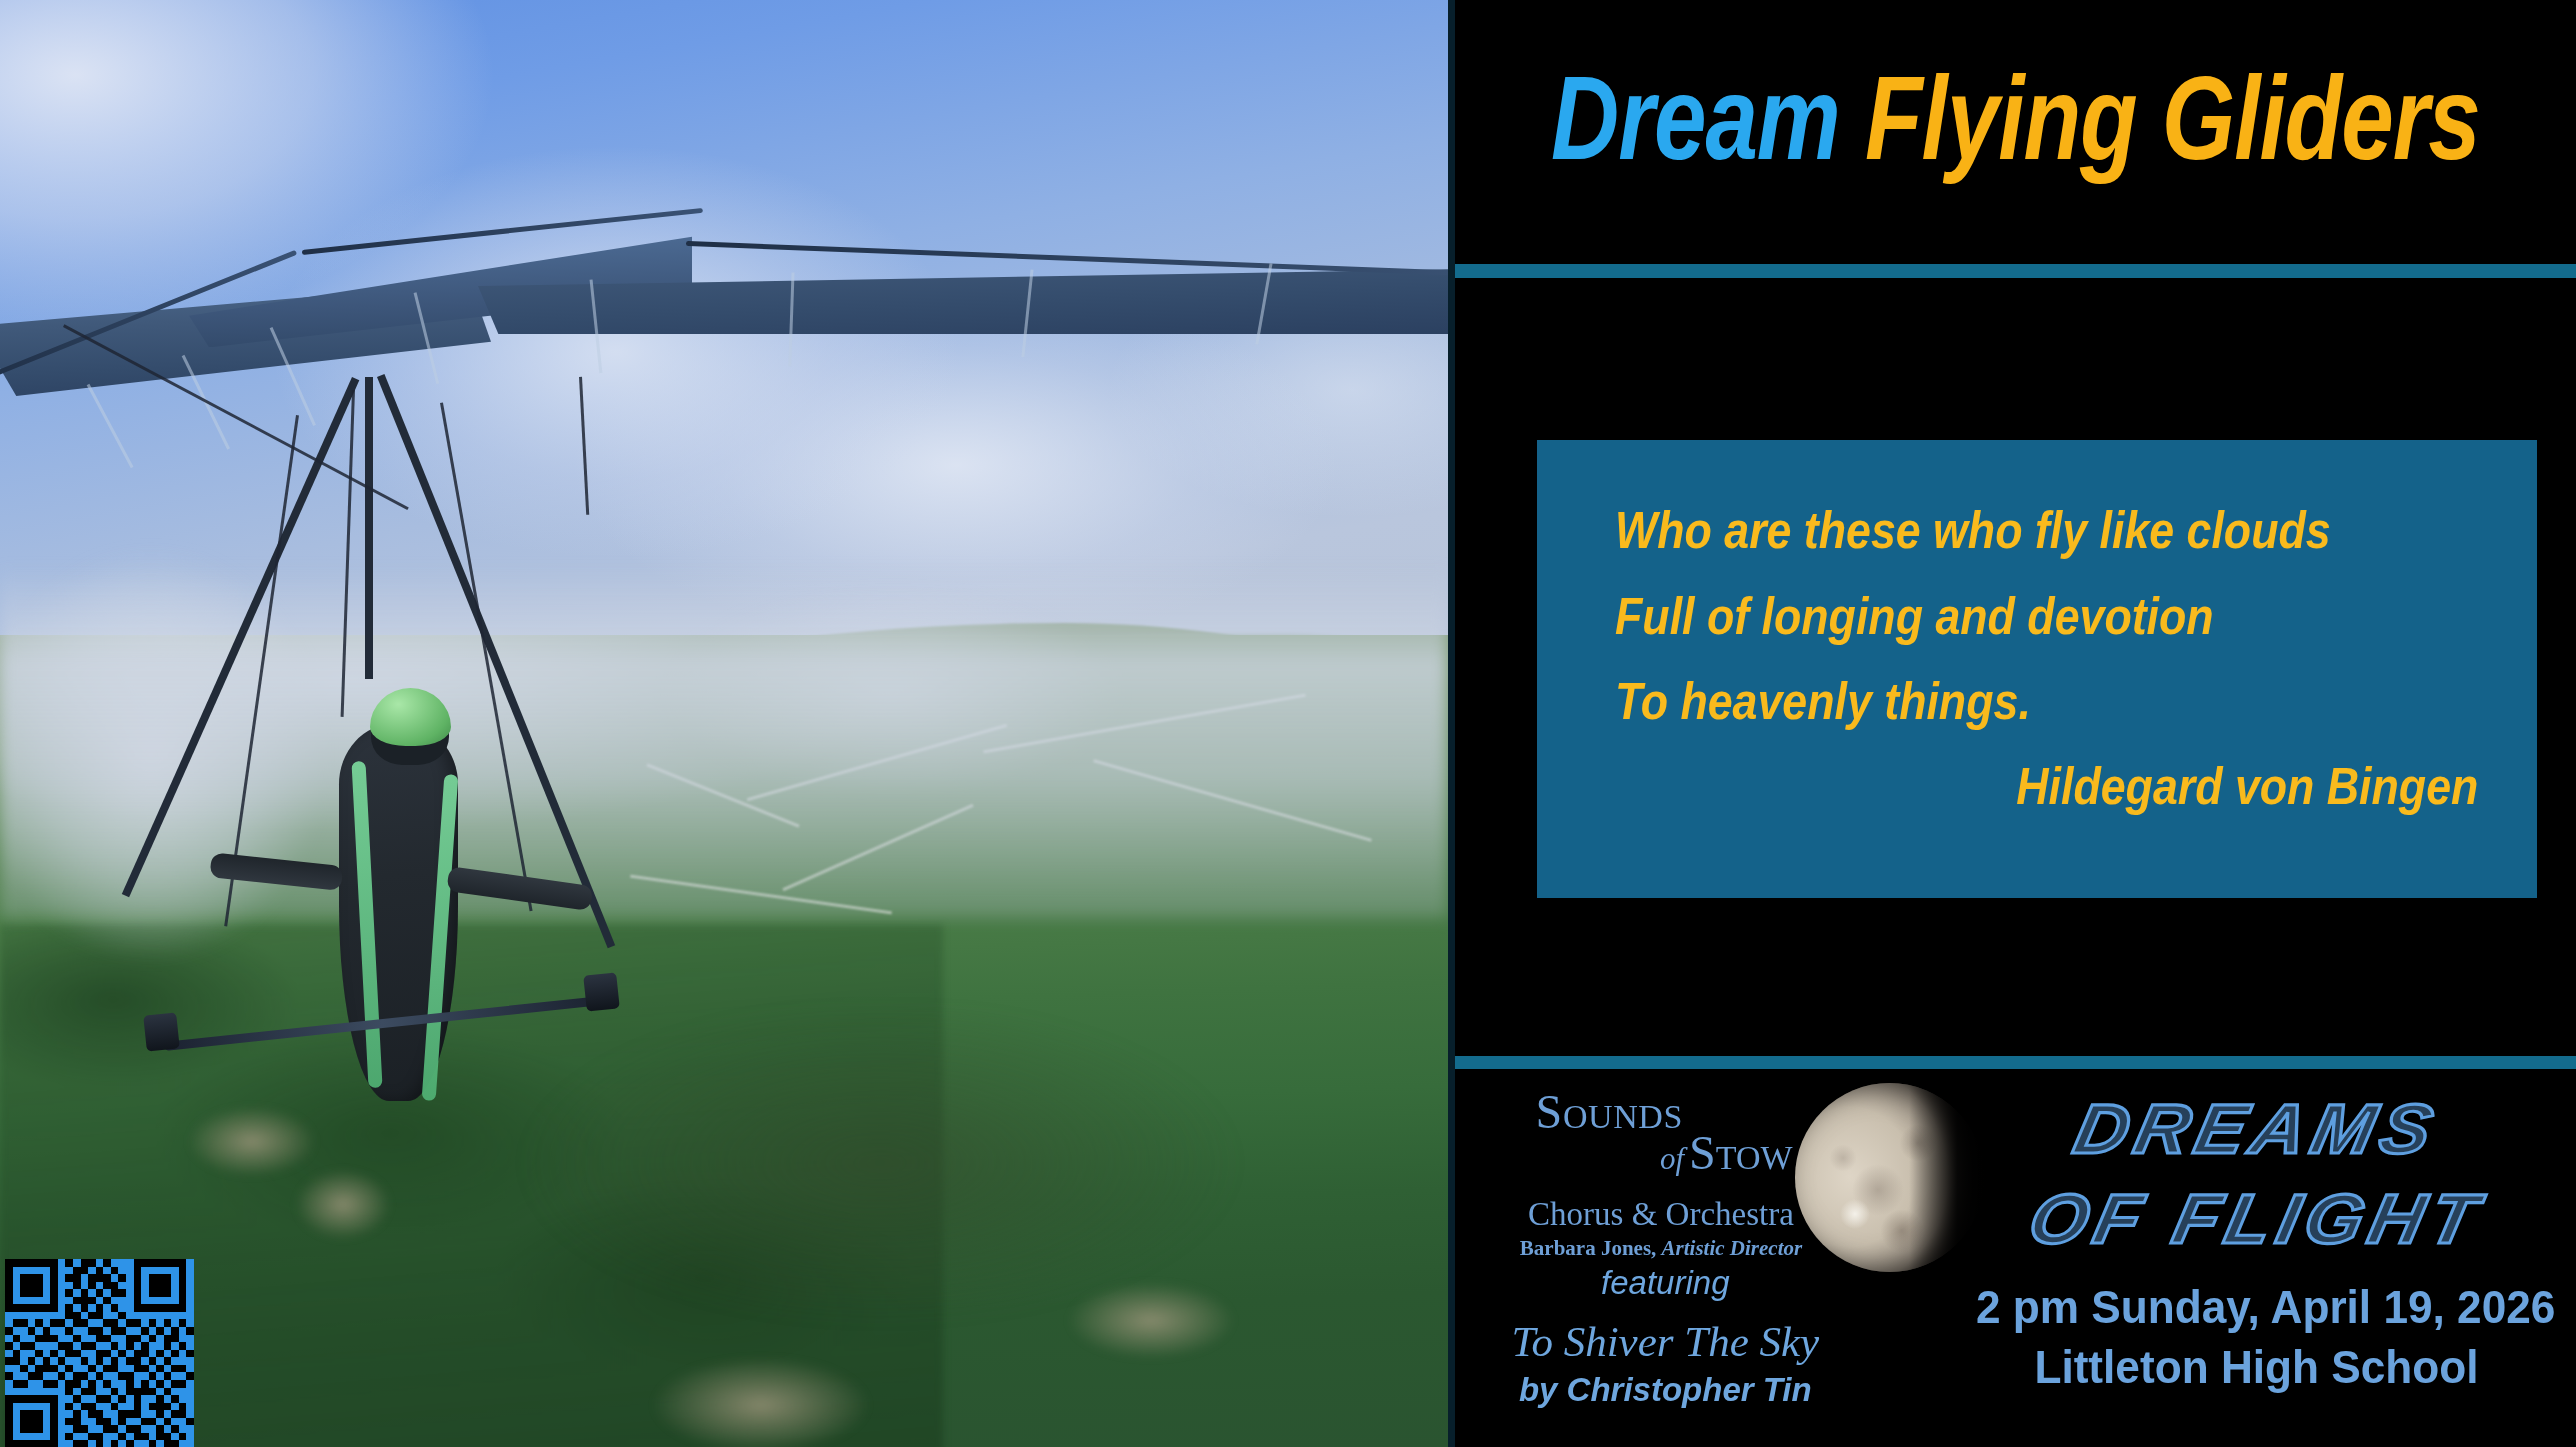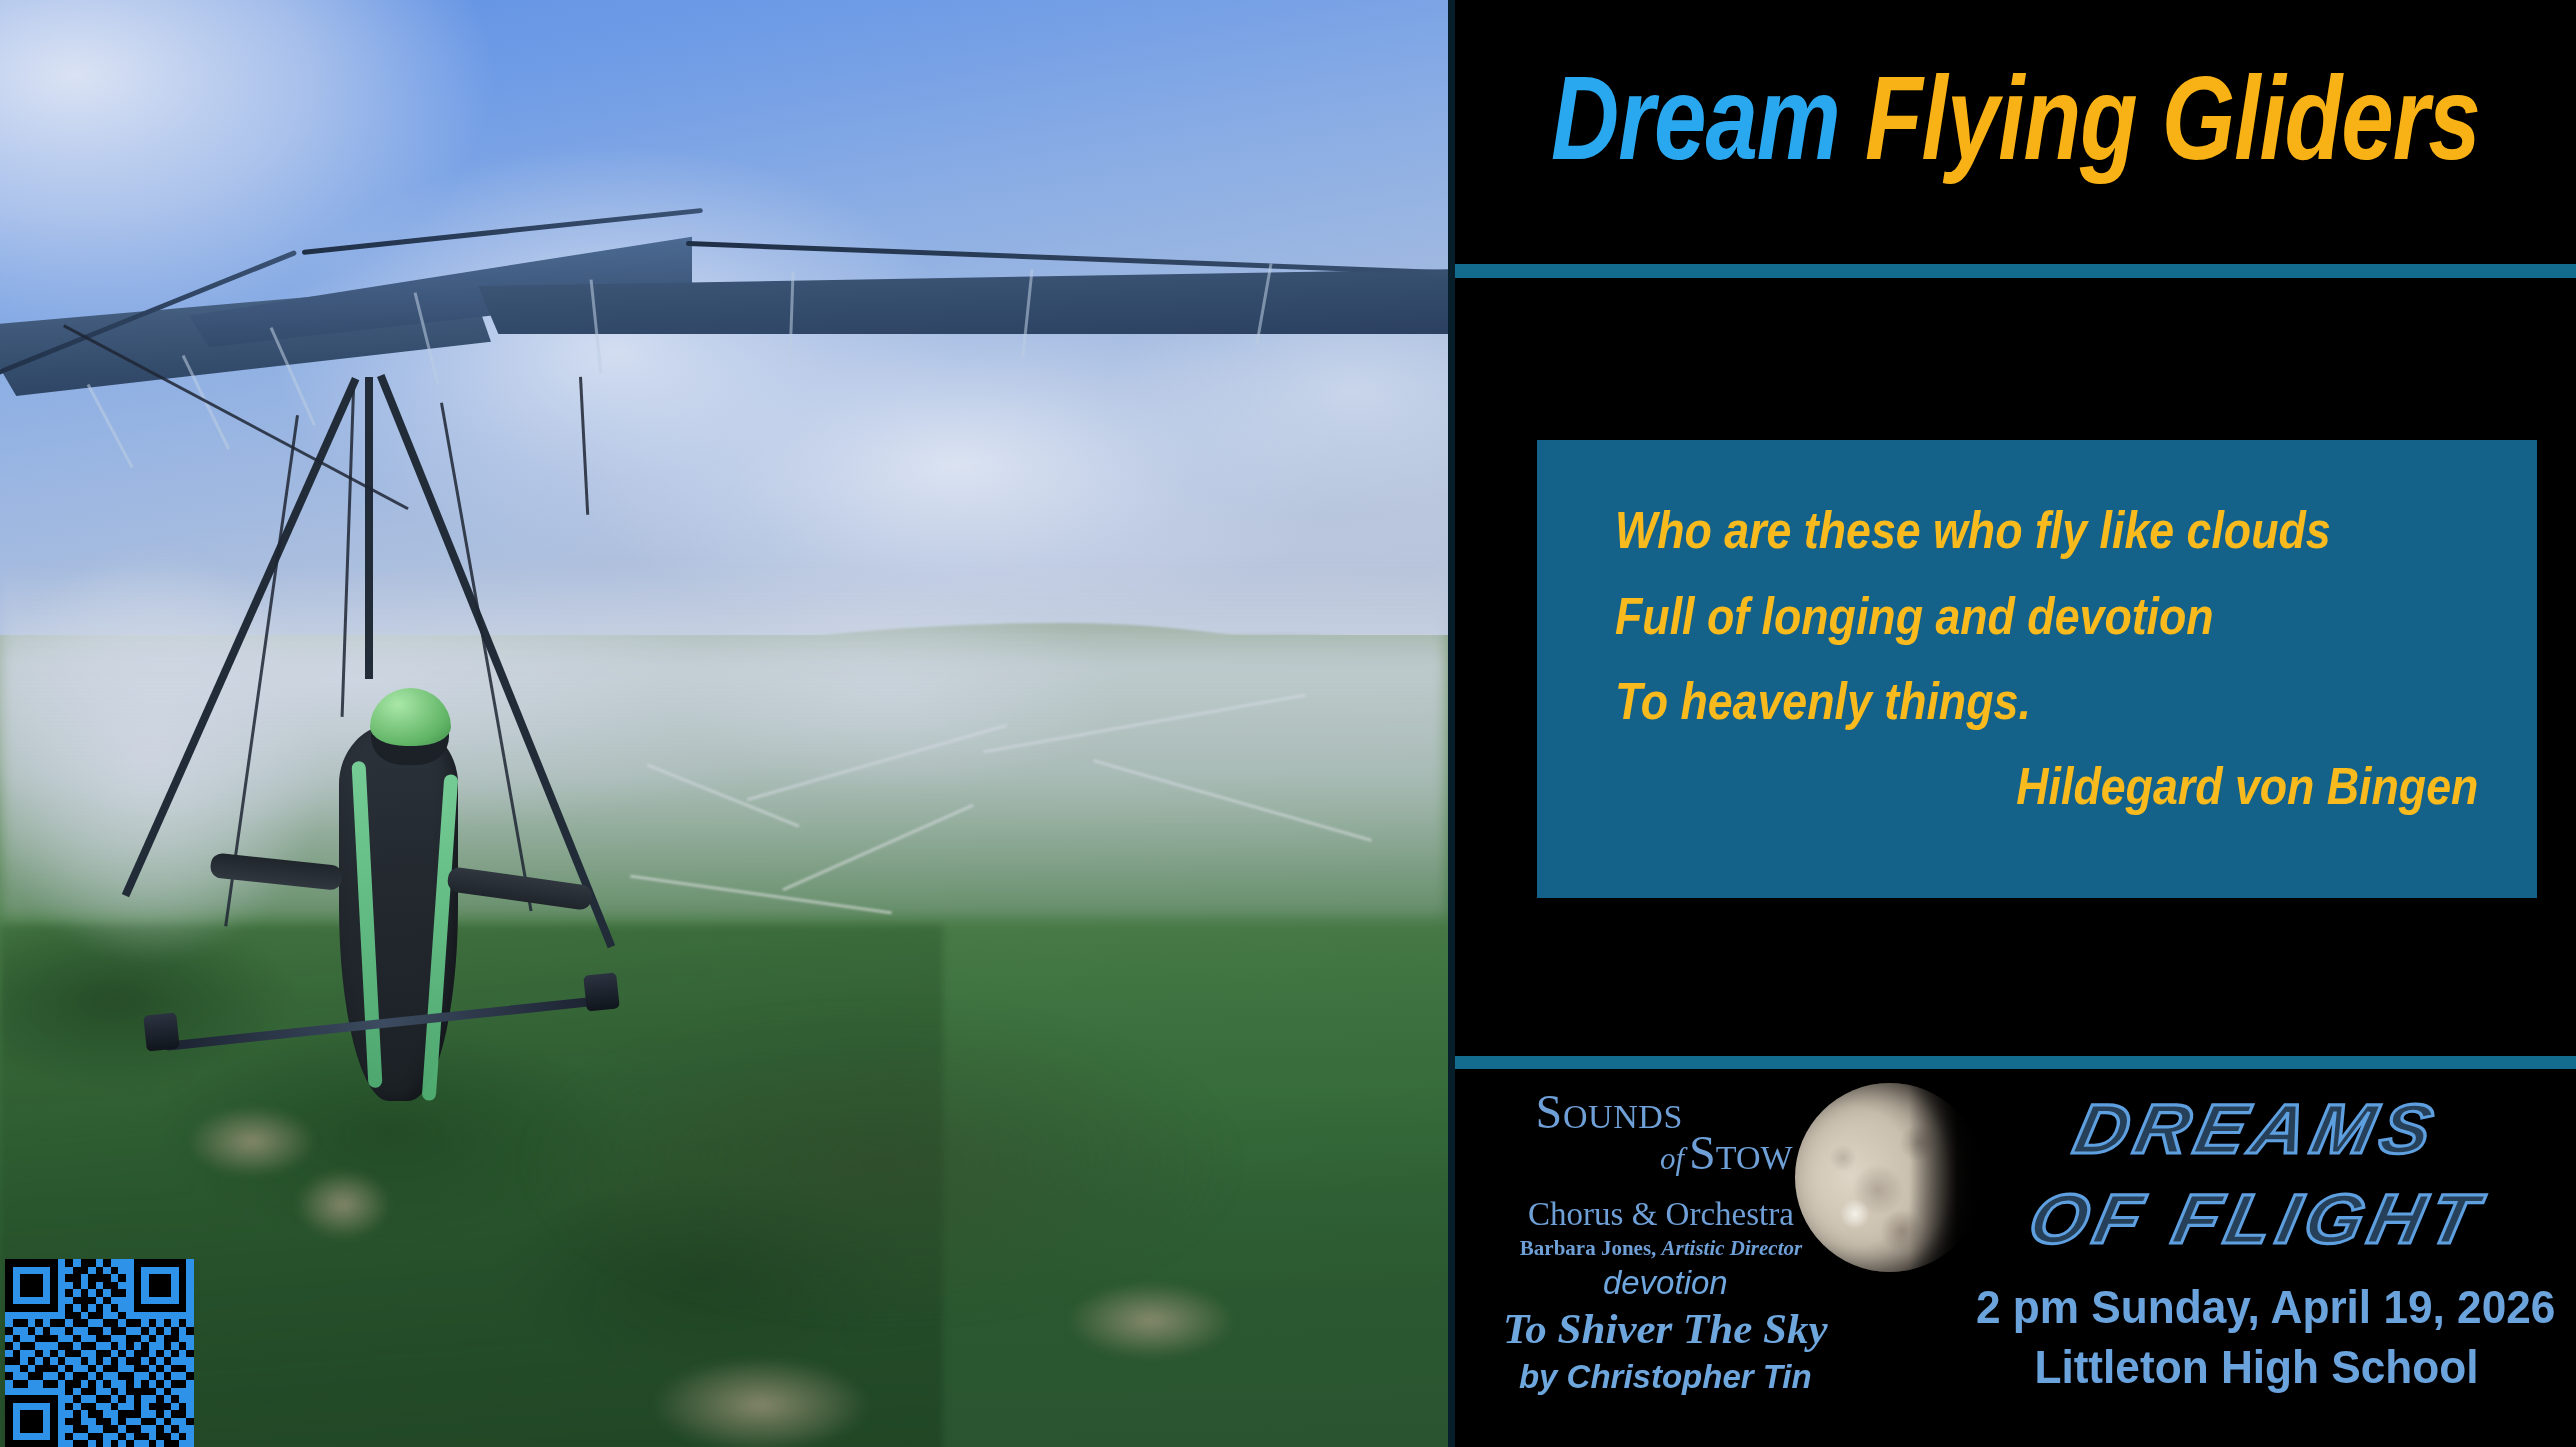--- a/index.html
+++ b/index.html
@@ -222,21 +222,21 @@
   #logoL2 .of { font-size:31px; font-style:italic; font-variant:normal;
                 letter-spacing:0; margin-right:5px; }
   #logoL3 { font-size:33px; margin-top:18px; letter-spacing:0px; }
   #logoL4 { font-size:21px; font-weight:700; margin-top:3.8px; }
   #logoL4 i { font-weight:700; }
 
   #feature { position:absolute; left:8.8px; top:195px; width:403px; text-align:center;
              color:#6ea6de; }
   #featLine1 { font-size:33px; font-style:italic;
                font-family:"Liberation Sans","DejaVu Sans",sans-serif; }
-  #featLine2 { font-size:43px; font-weight:700; font-style:italic; margin-top:2px;
+  #featLine2 { font-size:43px; font-weight:400; font-style:italic; margin-top:15px;
                font-family:"Liberation Serif","DejaVu Serif",serif; }
   #featLine3 { font-size:33px; font-weight:700; font-style:italic; margin-top:5px;
                font-family:"Liberation Sans","DejaVu Sans",sans-serif;text-align:center; }
 
   #moon { position:absolute; left:340px; top:14px; width:189px; height:189px; }
   #moonDisc {
     position:absolute; left:0; top:0; width:189px; height:189px; border-radius:50%;
     background:
       radial-gradient(circle 21.4px at 60px 131px, rgba(250,248,242,.85), rgba(240,235,225,0) 70%),
       radial-gradient(circle 30px at 107px 148px, rgba(120,108,96,.55), rgba(120,108,96,0) 72%),
@@ -992,21 +992,21 @@
     <div id="footer">
 
       <div id="logo">
         <div id="logoL1">Sounds</div>
         <div id="logoL2"><span class="of">of</span><span>Stow</span></div>
         <div id="logoL3">Chorus &amp; Orchestra</div>
         <div id="logoL4"><span>Barbara Jones,</span> <i>Artistic Director</i></div>
       </div>
 
       <div id="feature">
-        <div id="featLine1">devotion</div>
+        <div id="featLine1">featuring</div>
         <div id="featLine2">To Shiver The Sky</div>
         <div id="featLine3">by Christopher Tin</div>
       </div>
 
       <div id="moon">
         <div id="moonDisc"></div>
         <div id="moonShade"></div>
       </div>
 
       <div id="dof">

